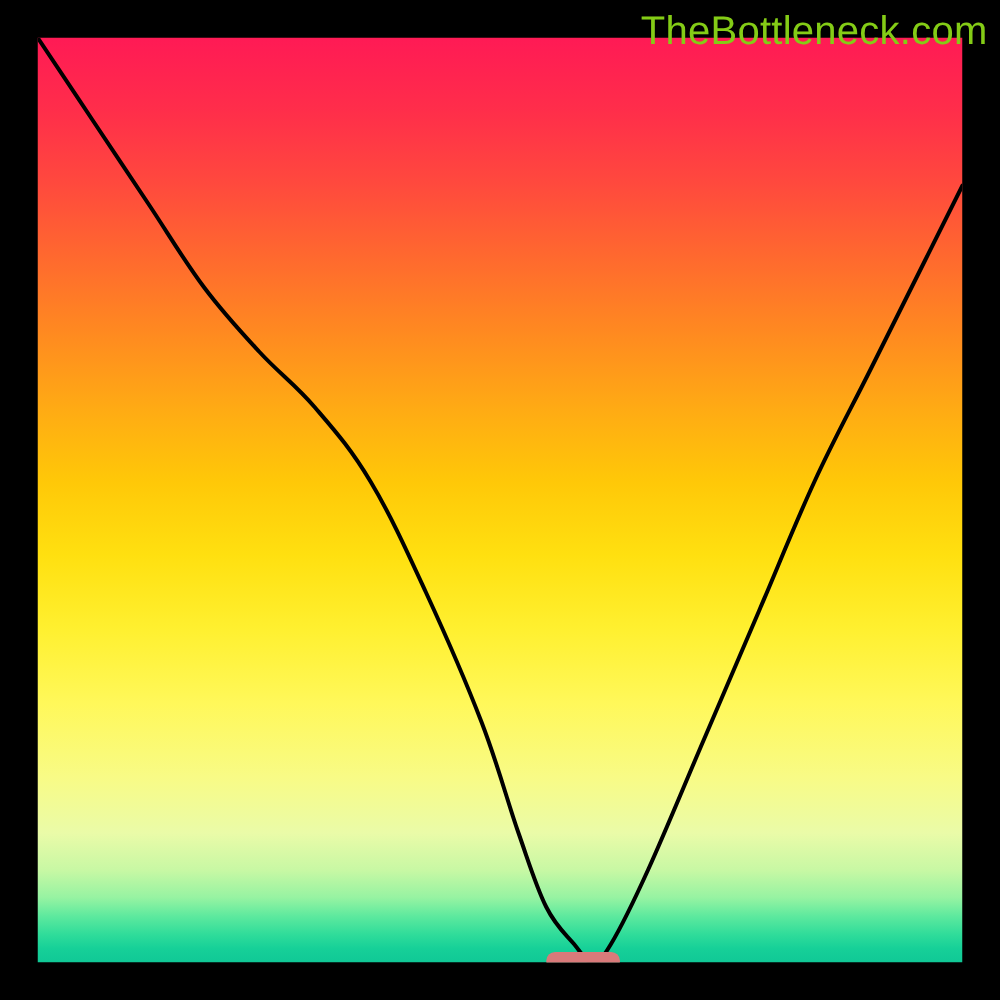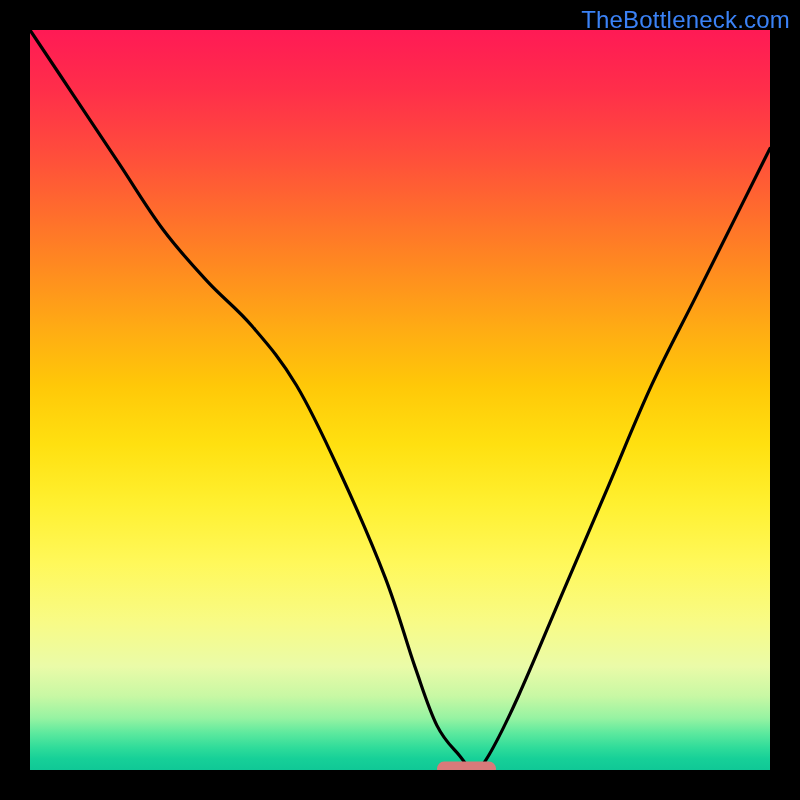--- a/index.html
+++ b/index.html
@@ -14,22 +14,22 @@
   .frame {
     position: relative;
     width: 800px;
     height: 800px;
     background: #000;
   }
   .watermark {
     position: absolute;
     top: 6px;
     right: 10px;
-    color: #3b82f6;
-    font-size: 24px;
+    color: #84cc16;
+    font-size: 32px;
     font-weight: 500;
     letter-spacing: 0.2px;
     z-index: 50;
     user-select: none;
   }
   .plot {
     position: absolute;
     left: 30px;
     top: 30px;
     width: 740px;

